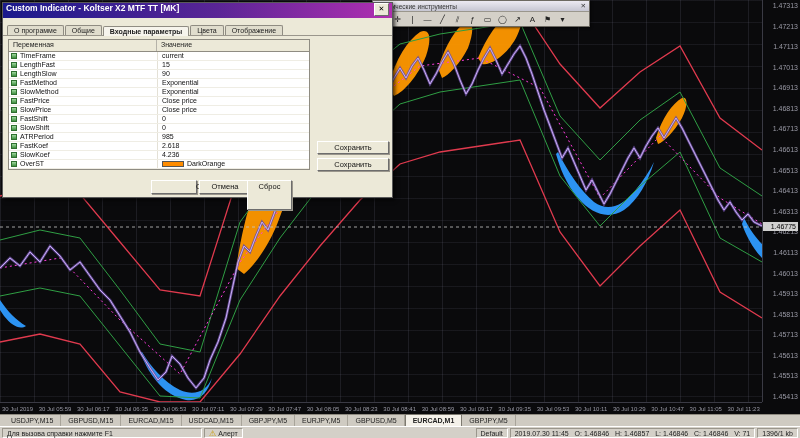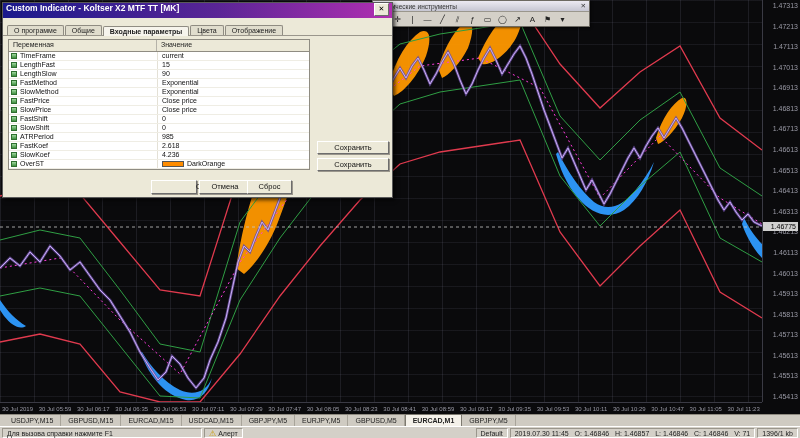--- a/index.html
+++ b/index.html
@@ -87,21 +87,21 @@
         white-space:nowrap;overflow:hidden;display:flex;align-items:center;}
   .swatch{width:22px;height:6px;margin-right:3px;border:1px solid #555;box-sizing:border-box;flex:none;}
 
   .btn3d{position:absolute;background:#ece9d8;border:1px solid;border-color:#fff #6d6d6d #6d6d6d #fff;
          box-shadow:1px 1px 0 #9a968c;font-size:7.5px;color:#111;text-align:center;cursor:default;
          font-family:"Liberation Sans",sans-serif;line-height:11px;box-sizing:border-box;}
   .btn-load{left:314px;top:138px;width:72px;height:13px;}
   .btn-save{left:314px;top:155px;width:72px;height:13px;}
   .btn-ok{left:148px;top:177px;width:45px;height:14px;padding-left:44px;}
   .btn-cancel{left:196px;top:177px;width:52px;height:14px;}
-  .btn-reset{left:244px;top:177px;width:45px;height:14px;}
+  .btn-reset{left:244px;top:177px;width:45px;height:30px;}
 </style>
 </head>
 <body>
 
 <div class="screen">
 
   <div class="plot">
     <svg width="762" height="402" viewBox="0 0 762 402">
       <path class="zone-orange" d="M236,268 C244,218 254,186 266,162 C278,140 290,134 296,150 C298,168 288,196 278,222 C268,248 252,268 244,274 Z M330,142 C338,108 348,86 360,74 C368,68 372,78 368,94 C362,112 350,134 340,148 Z M388,86 C396,58 408,40 420,32 C430,28 432,38 426,56 C418,76 404,92 394,96 Z M438,68 C446,44 456,28 466,22 C474,20 474,32 468,48 C460,64 448,76 442,78 Z M478,58 C488,34 500,18 514,12 C524,10 524,22 516,38 C506,56 490,66 482,64 Z M656,138 C662,118 672,104 682,98 C688,96 688,106 682,118 C674,132 664,142 658,144 Z"></path>
       <path class="zone-blue" d="M140,352 C150,378 166,396 186,400 C200,402 208,392 212,378 C206,392 194,396 180,390 C164,382 150,366 142,352 Z M558,152 C568,172 580,190 594,202 C608,212 622,206 634,192 C644,180 650,170 654,162 C648,182 638,200 624,210 C608,220 592,214 578,198 C566,184 560,168 556,154 Z M0,300 C8,312 16,320 26,326 C20,330 12,326 4,316 L0,310 Z M744,218 C750,230 756,238 762,244 L762,258 C754,250 746,236 742,224 Z"></path>

